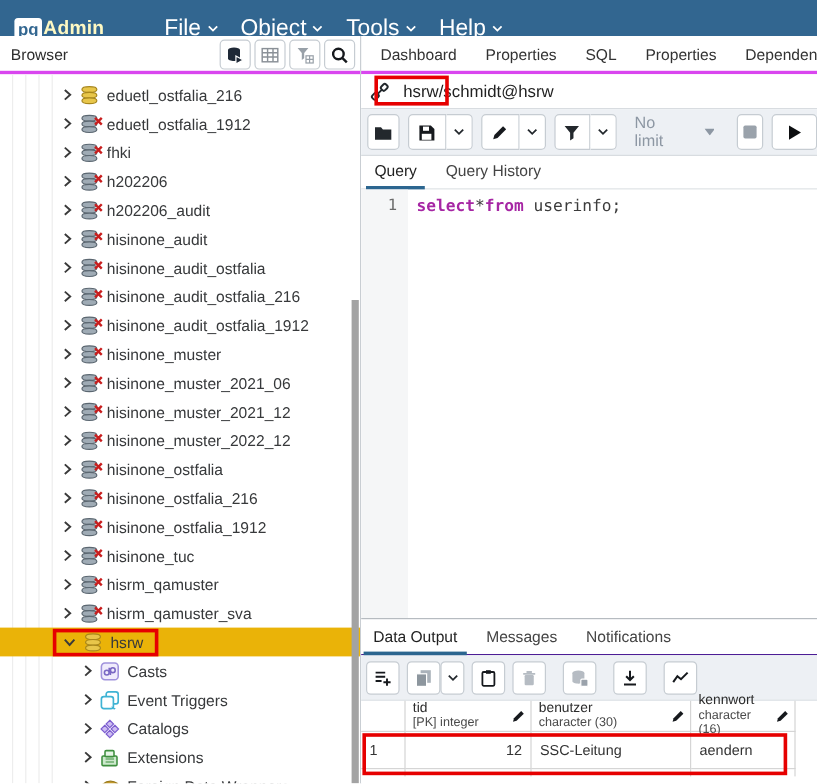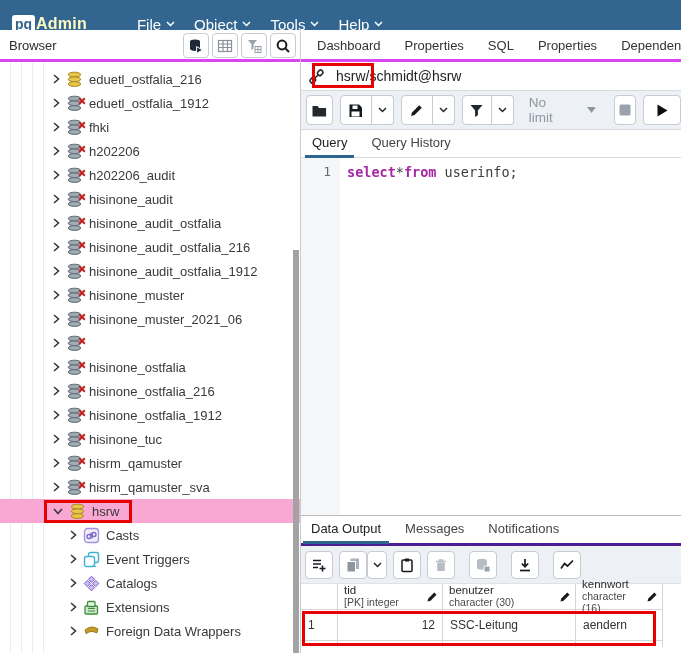--- a/index.html
+++ b/index.html
@@ -5,39 +5,39 @@
   * { margin:0; padding:0; box-sizing:border-box; }
   body { font-family:"Liberation Sans", sans-serif; }
   .page { position:relative; width:681px; height:653px; background:#fff; overflow:hidden; font-family:"Liberation Sans", sans-serif; }
 
   
   .topbar { position:absolute; left:0; top:0; width:681px; height:48px; background:#326690; display:flex; align-items:center; padding-left:12px; }
   .logo { display:flex; align-items:center; }
   .logo-pg { background:#fff; color:#326690; font-weight:bold; font-size:14px; line-height:1.15; padding:1px 3px; border-radius:3px; }
   .logo-admin { color:#fef9c3; font-weight:bold; font-size:16px; letter-spacing:.2px; margin-left:1px; }
   .menus { display:flex; gap:19px; margin-left:50px; }
-  .menu { color:#fff; font-size:15px; display:flex; align-items:center; gap:5px; cursor:pointer; }
+  .menu { color:#fff; font-size:19px; display:flex; align-items:center; gap:5px; cursor:pointer; }
 
   
   .secondbar { position:absolute; left:0; top:30px; width:681px; height:32px; background:#fff; border-bottom:3px solid #d946ef; }
   .browser-title { position:absolute; left:9px; top:8px; font-size:13px; color:#2d2d2d; }
   .browser-tools { position:absolute; left:183px; top:3px; display:flex; gap:3px; }
   .tool-btn { width:26px; height:25px; border:1px solid #c6ccd2; border-radius:4px; background:#fff; display:flex; align-items:center; justify-content:center; }
   .main-tabs { position:absolute; left:317px; top:8px; display:flex; gap:24px; white-space:nowrap; width:364px; overflow:hidden; }
   .main-tab { font-size:13px; color:#333; cursor:pointer; }
 
   .v-divider { position:absolute; left:300px; top:30px; width:1px; height:623px; background:#c9ced3; }
 
   
   .sidebar { position:absolute; left:0; top:62px; width:300px; height:591px; overflow:hidden; background:#fff; }
   .guide { position:absolute; top:0; width:1px; height:591px; background:#ededed; }
   .tree { position:absolute; left:0; top:5px; width:300px; }
   .trow { position:relative; height:24px; display:flex; align-items:center; gap:6px; padding-left:53px; font-size:13px; color:#37393b; white-space:nowrap; cursor:pointer; }
   .trow.sub { padding-left:70px; }
-  .trow.selected { background:#f9a8d4; padding-left:45px; }
+  .trow.selected { background:#eab308; padding-left:45px; }
   .chev { flex:none; display:flex; align-items:center; }
   .ticon { position:relative; width:17px; height:17px; flex:none; }
   .xbadge { position:absolute; top:-2px; right:-3px; }
   .redwrap { position:relative; display:flex; align-items:center; gap:6px; padding:2px 12px 2px 8px; }
   .tree-redbox { position:absolute; inset:-1px -1px; border:3px solid #e60000; pointer-events:none; }
   .sb-scroll { position:absolute; left:293px; top:188px; width:6px; height:403px; background:#a3a3a3; }
 
   
   .main { position:absolute; left:301px; top:62px; width:380px; height:591px; background:#fff; }
   .connbar { height:29px; border-bottom:1px solid #d8dce0; display:flex; align-items:center; padding-left:6px; background:#fff; }
@@ -59,21 +59,21 @@
   .qtab.active { color:#1f1f1f; }
   .qtab.active::after { content:""; position:absolute; left:-7px; right:-7px; bottom:-1px; height:3px; background:#2c6690; }
 
   .editor { position:relative; height:357px; display:flex; background:#fff; }
   .gutter { width:39px; background:#f5f6f7; font-family:"DejaVu Sans Mono", monospace; font-size:13px; color:#6a6a6a; text-align:right; padding:6px 9px 0 0; }
   .code { padding:6px 0 0 7px; font-family:"DejaVu Sans Mono", monospace; font-size:13.5px; color:#3c3c3c; white-space:pre; }
   .kw { color:#a626a4; font-weight:bold; }
 
   
   .output { position:absolute; left:0; top:453px; width:380px; height:138px; border-top:1px solid #b6bbc0; background:#fff; }
-  .otabs { height:30px; display:flex; align-items:flex-end; padding-left:10px; gap:24px; border-bottom:3px solid #4c1d95; }
+  .otabs { height:30px; display:flex; align-items:flex-end; padding-left:10px; gap:24px; border-bottom:1px solid #4c1d95; }
   .otab { font-size:13px; color:#444; padding-bottom:7px; position:relative; cursor:pointer; }
   .otab.active { color:#1f1f1f; }
   .otab.active::after { content:""; position:absolute; left:-8px; right:-8px; bottom:-1px; height:3px; background:#2c6690; }
   .otoolbar { height:38px; background:#edf0f4; border-bottom:1px solid #dfe3e7; display:flex; align-items:center; padding-left:4px; gap:6px; }
   .obtn { width:28px; height:28px; background:#fff; border:1px solid #c6ccd2; border-radius:4px; display:flex; align-items:center; justify-content:center; cursor:pointer; }
   .obtn.disabled { cursor:default; }
 
   .grid { position:relative; font-size:12px; color:#333; }
   .thead { display:flex; height:26px; }
   .th { border-right:1px solid #d5d5d5; border-bottom:1px solid #d5d5d5; display:flex; align-items:center; padding:0 4px 0 6px; cursor:pointer; }
@@ -355,22 +355,38 @@
               <polyline points="1,1 5.5,5 1,9" fill="none" stroke="#3a3a3a" stroke-width="1.6"></polyline>
             </svg>
           </span>
         <span class="ticon"><svg width="17" height="17">
               <ellipse cx="8.5" cy="3.6" rx="6.2" ry="2.4" fill="#9fabb5" stroke="#5b6771"></ellipse>
               <ellipse cx="8.5" cy="8.3" rx="6.2" ry="2.4" fill="#9fabb5" stroke="#5b6771"></ellipse>
               <ellipse cx="8.5" cy="13" rx="6.2" ry="2.4" fill="#9fabb5" stroke="#5b6771"></ellipse>
             </svg><span class="xbadge"><svg width="8" height="8">
                 <path d="M1.2 1.2L6.8 6.8M6.8 1.2L1.2 6.8" stroke="#c81e1e" stroke-width="2"></path>
               </svg></span></span>
-      </div>
-
+        <span>hisinone_muster_2021_12</span>
+      </div>
+
+      <div class="trow">
+        <span class="chev">
+            <svg width="7" height="10">
+              <polyline points="1,1 5.5,5 1,9" fill="none" stroke="#3a3a3a" stroke-width="1.6"></polyline>
+            </svg>
+          </span>
+        <span class="ticon"><svg width="17" height="17">
+              <ellipse cx="8.5" cy="3.6" rx="6.2" ry="2.4" fill="#9fabb5" stroke="#5b6771"></ellipse>
+              <ellipse cx="8.5" cy="8.3" rx="6.2" ry="2.4" fill="#9fabb5" stroke="#5b6771"></ellipse>
+              <ellipse cx="8.5" cy="13" rx="6.2" ry="2.4" fill="#9fabb5" stroke="#5b6771"></ellipse>
+            </svg><span class="xbadge"><svg width="8" height="8">
+                <path d="M1.2 1.2L6.8 6.8M6.8 1.2L1.2 6.8" stroke="#c81e1e" stroke-width="2"></path>
+              </svg></span></span>
+        <span>hisinone_muster_2022_12</span>
+      </div>
 
       <div class="trow">
         <span class="chev">
             <svg width="7" height="10">
               <polyline points="1,1 5.5,5 1,9" fill="none" stroke="#3a3a3a" stroke-width="1.6"></polyline>
             </svg>
           </span>
         <span class="ticon"><svg width="17" height="17">
               <ellipse cx="8.5" cy="3.6" rx="6.2" ry="2.4" fill="#9fabb5" stroke="#5b6771"></ellipse>
               <ellipse cx="8.5" cy="8.3" rx="6.2" ry="2.4" fill="#9fabb5" stroke="#5b6771"></ellipse>

